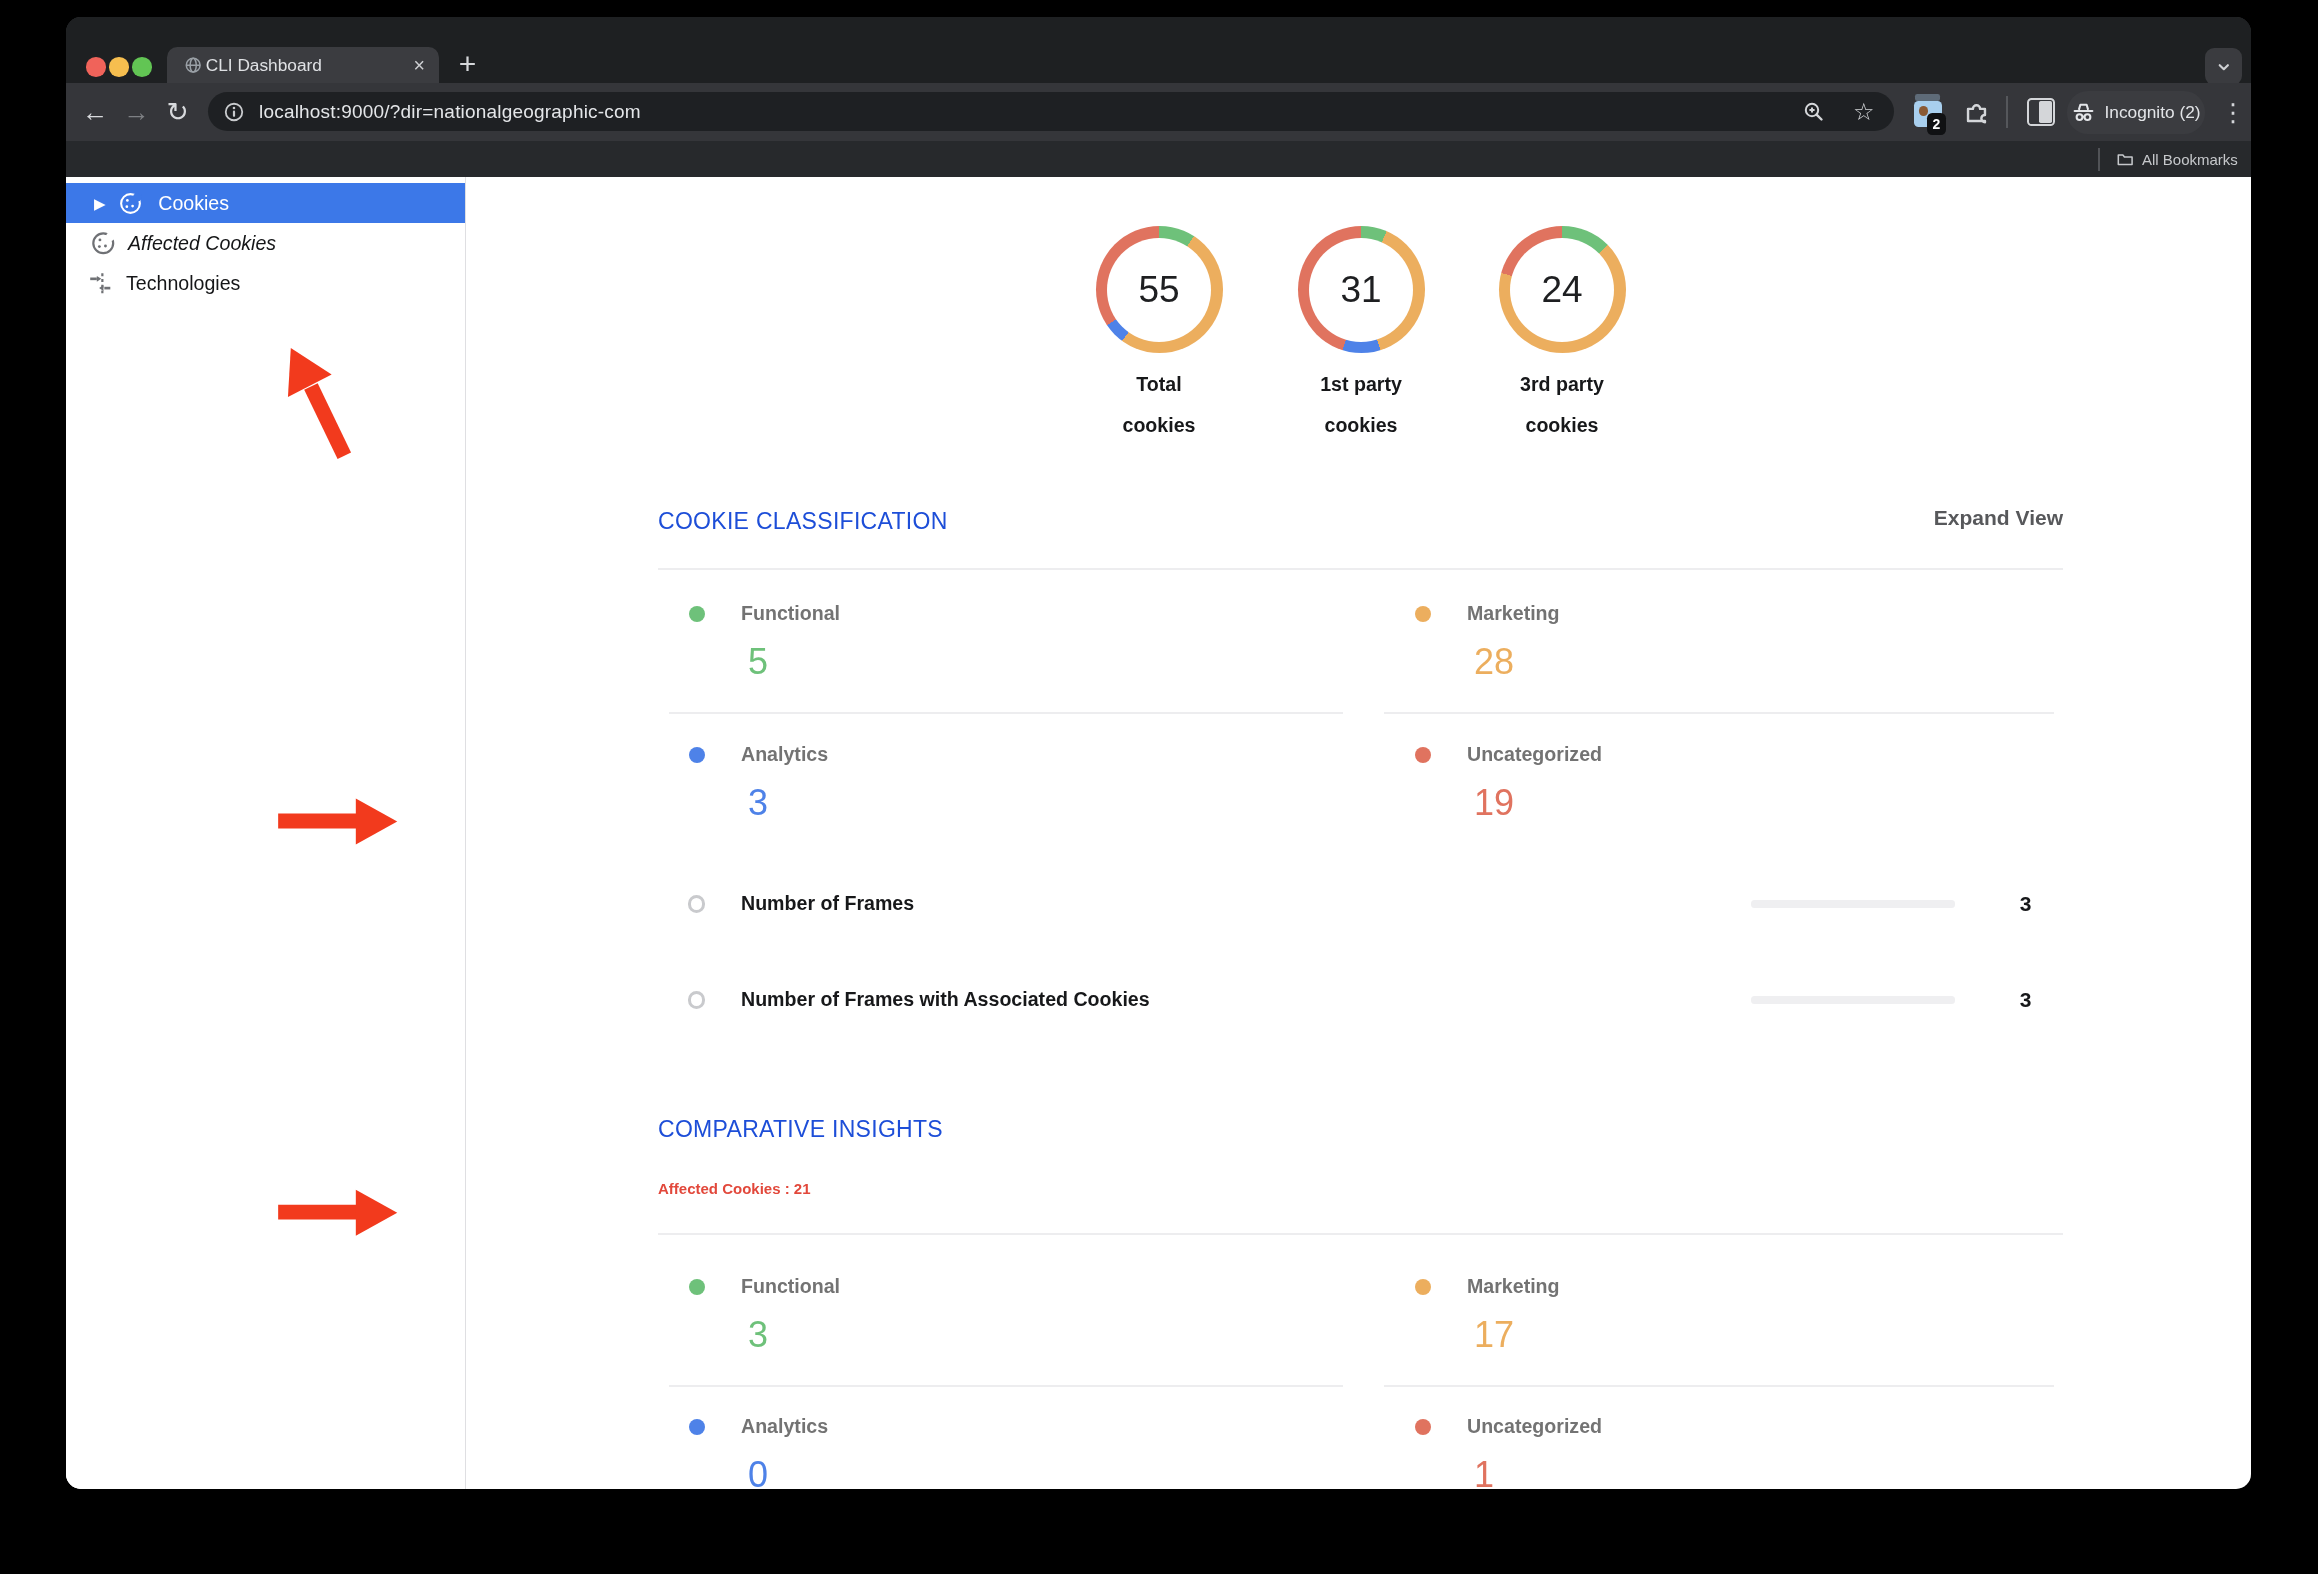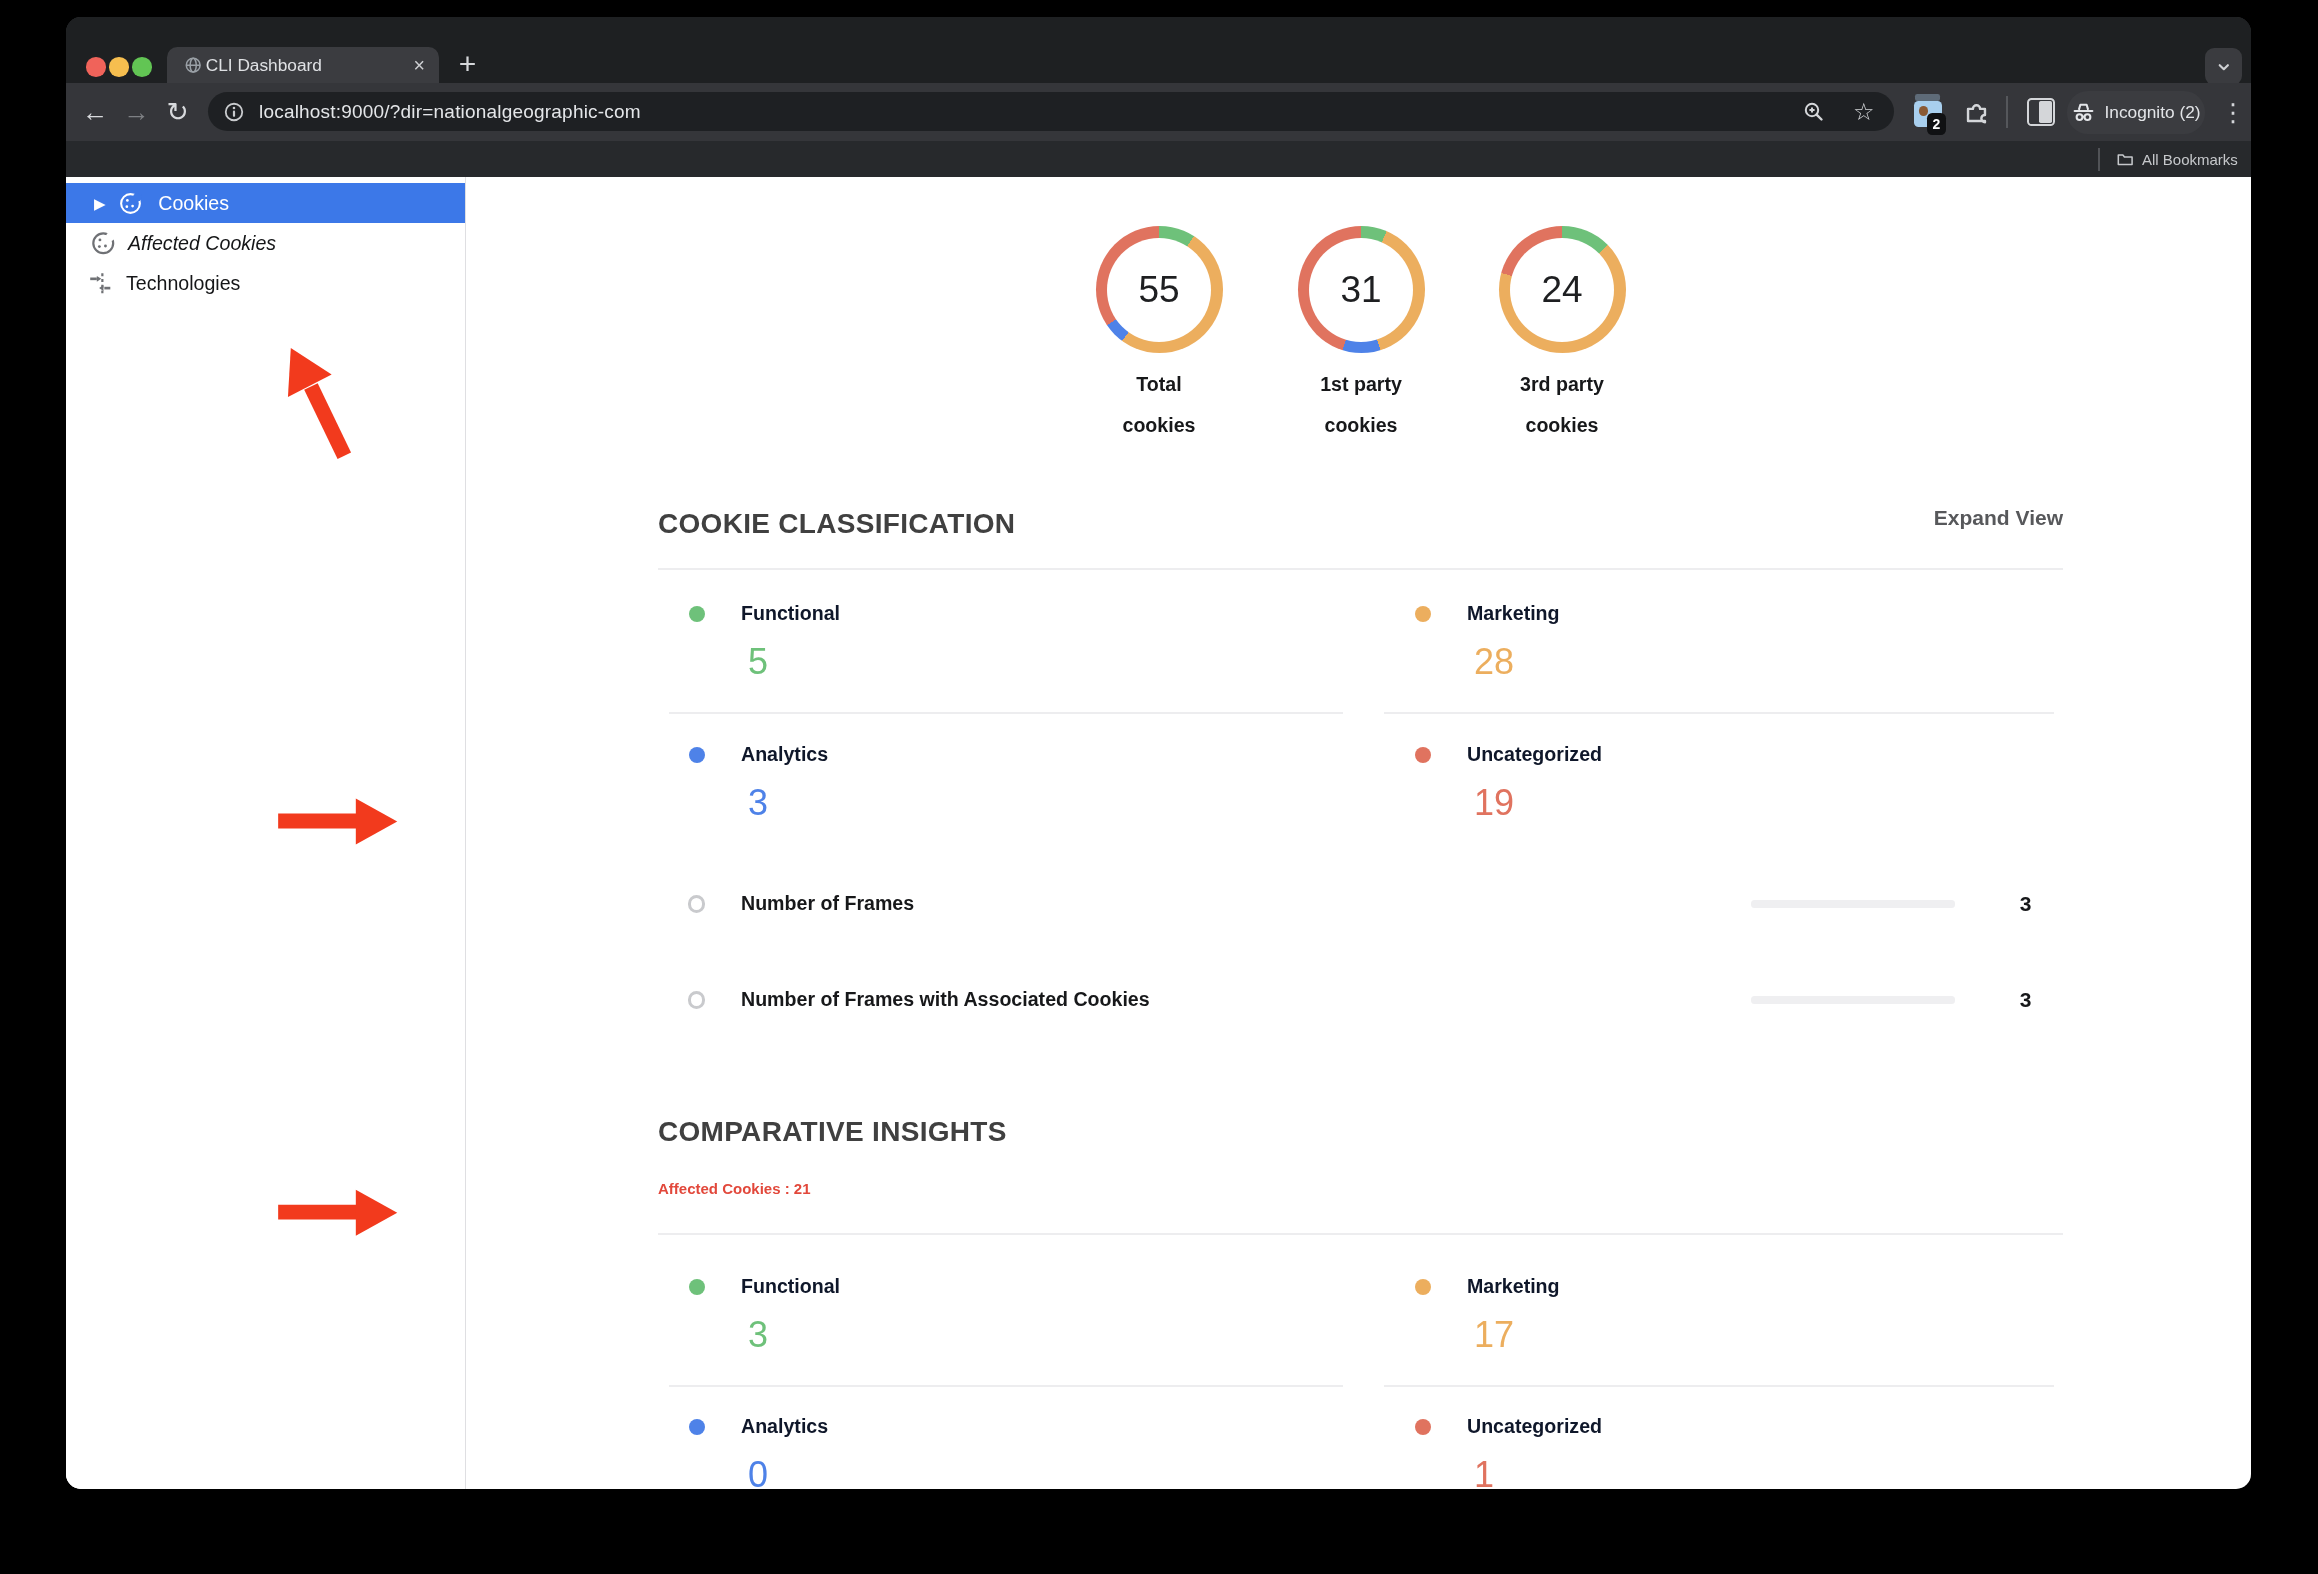--- a/index.html
+++ b/index.html
@@ -63,27 +63,27 @@
   .abs{position:absolute;}
 
   .donut-card{position:absolute;top:49px;width:184px;text-align:center;}
   .ring{position:relative;width:127px;height:127px;border-radius:50%;margin:0 auto;}
   .ring::after{content:"";position:absolute;left:11.5px;top:11.5px;width:104px;height:104px;border-radius:50%;background:#fff;}
   .ring-num{position:absolute;left:0;top:0;width:127px;height:127px;display:flex;align-items:center;justify-content:center;font-size:37px;color:#1E1F21;z-index:2;}
   .donut-l1,.donut-l2{font-size:19.6px;font-weight:bold;color:#17181A;}
   .donut-l1{margin-top:19.6px;}
   .donut-l2{margin-top:18.4px;}
 
-  .sec-title{font-size:28px;font-weight:bold;color:#404040;letter-spacing:0.3px;white-space:nowrap;}
+  .sec-title{font-size:23px;font-weight:normal;color:#1d4ed8;letter-spacing:0.3px;white-space:nowrap;}
   .expand{font-size:21px;font-weight:bold;color:#57585B;text-align:right;white-space:nowrap;}
   .hdiv{height:1.7px;background:#EDEDEF;}
 
   .cat-cell{position:absolute;width:690px;height:132px;}
   .cat-dot{position:absolute;left:30.5px;top:14.4px;width:16px;height:16px;border-radius:50%;}
-  .cat-label{position:absolute;left:83px;top:10.4px;font-size:19.6px;font-weight:bold;color:#0f172a;white-space:nowrap;}
+  .cat-label{position:absolute;left:83px;top:10.4px;font-size:19.6px;font-weight:bold;color:#737373;white-space:nowrap;}
   .cat-num{position:absolute;left:90px;top:53px;font-size:36px;line-height:1;}
 
   .metric-ring{position:absolute;width:17.3px;height:17.3px;border:3.5px solid #C9CACD;border-radius:50%;box-sizing:border-box;}
   .metric-label{position:absolute;font-size:19.6px;font-weight:bold;color:#17181A;white-space:nowrap;}
   .metric-bar{position:absolute;width:204px;height:7.5px;border-radius:3.5px;background:#EFEFF1;}
   .metric-val{position:absolute;width:35px;text-align:center;font-size:21px;font-weight:bold;color:#17181A;}
 
   .affected{font-size:15px;font-weight:bold;white-space:nowrap;}
 
   .overlay{position:absolute;left:0;top:0;width:2319px;height:1574px;pointer-events:none;z-index:50;}

